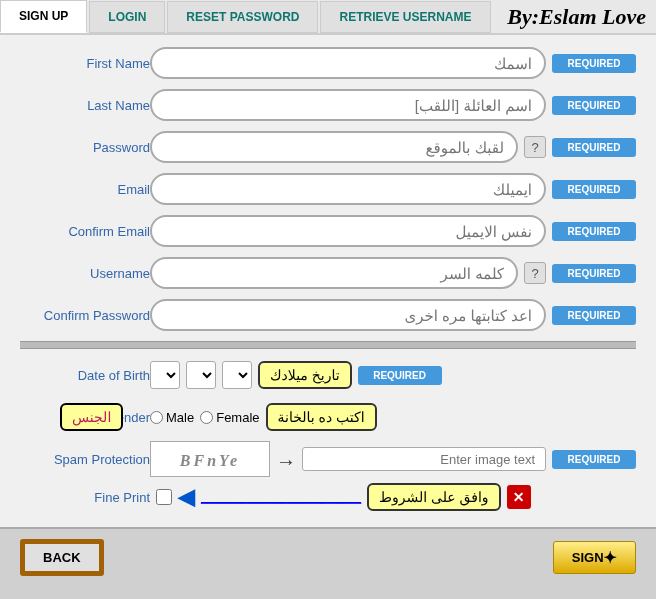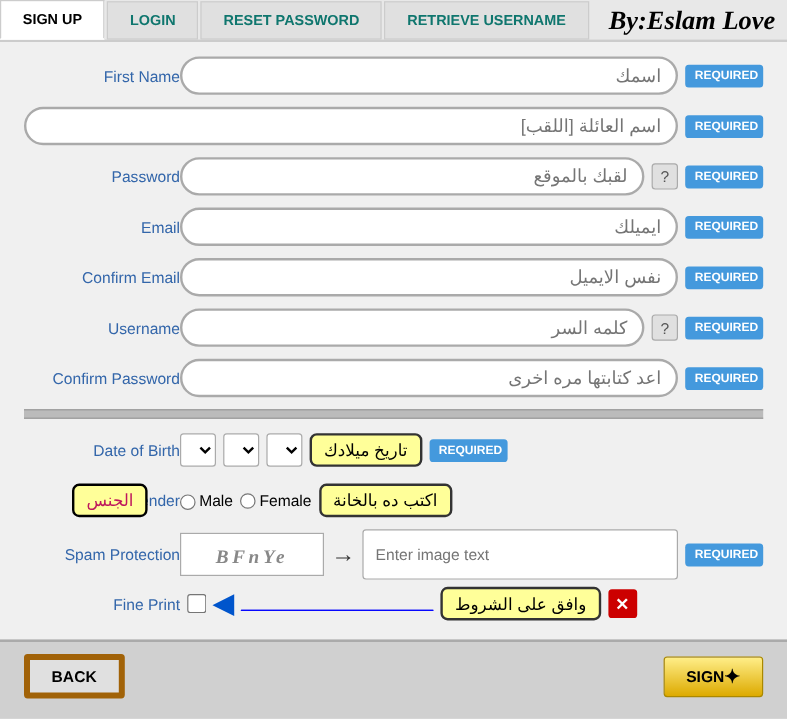--- a/index.html
+++ b/index.html
@@ -90,21 +90,21 @@
     .required-btn {
       background: #4499dd;
       color: white;
       font-size: 10px;
       font-weight: bold;
       padding: 4px 8px;
       border: none;
       border-radius: 3px;
       cursor: pointer;
       flex-shrink: 0;
-      width: 65px;
+      width: 84px;
       text-align: center;
     }
 
     .help-icon {
       background: #e0e0e0;
       border: 1px solid #aaa;
       border-radius: 3px;
       width: 22px;
       height: 22px;
       display: flex;
@@ -145,27 +145,28 @@
       font-weight: bold;
       letter-spacing: 4px;
       color: #555;
       font-style: italic;
       min-width: 120px;
       text-align: center;
     }
 
     .captcha-input {
       flex: 1;
-      height: 42px;
+      height: 24px;
       border: 1px solid #aaa;
       border-radius: 3px;
       padding: 0 10px;
       font-size: 13px;
       color: #999;
       background: white;
+      text-align: right;
     }
 
     
     .fine-print-row {
       display: flex;
       align-items: center;
       margin-bottom: 6px;
       gap: 6px;
     }
 
@@ -273,20 +274,21 @@
 
   <div class="form-row">
     <div class="form-label">First Name</div>
     <div class="form-input-wrap">
       <input class="form-input" type="text" placeholder="اسمك" style="">
       <button class="required-btn">REQUIRED</button>
     </div>
   </div>
 
   <div class="form-row">
+    <div class="form-label">Last Name</div>
     <div class="form-input-wrap">
       <input class="form-input" type="text" placeholder="اسم العائلة [اللقب]" style="">
       <button class="required-btn">REQUIRED</button>
     </div>
   </div>
 
   <div class="form-row">
     <div class="form-label">Password</div>
     <div class="form-input-wrap">
       <input class="form-input" type="text" placeholder="لقبك بالموقع" style="">
@@ -344,21 +346,21 @@
       </select>
       <div class="callout">تاريخ ميلادك</div>
       <button class="required-btn">REQUIRED</button>
     </div>
   </div>
 
   <div class="form-row" style="position:relative;">
     <div class="form-label">Gender</div>
     <div class="form-input-wrap" style="position:relative;">
       <div class="gender-callout-left" style="position:absolute;left:-90px;top:50%;transform:translateY(-50%);z-index:10;">الجنس</div>
-      <label style="font-size:13px;display:flex;align-items:flex-end;gap:3px;">
+      <label style="font-size:13px;display:flex;align-items:center;gap:3px;">
         <input type="radio" name="gender" style=""> Male
       </label>
       <label style="font-size:13px;display:flex;align-items:center;gap:3px;">
         <input type="radio" name="gender" style=""> Female
       </label>
       <div class="callout">اكتب ده بالخانة</div>
     </div>
   </div>
 
   <div class="form-row">

